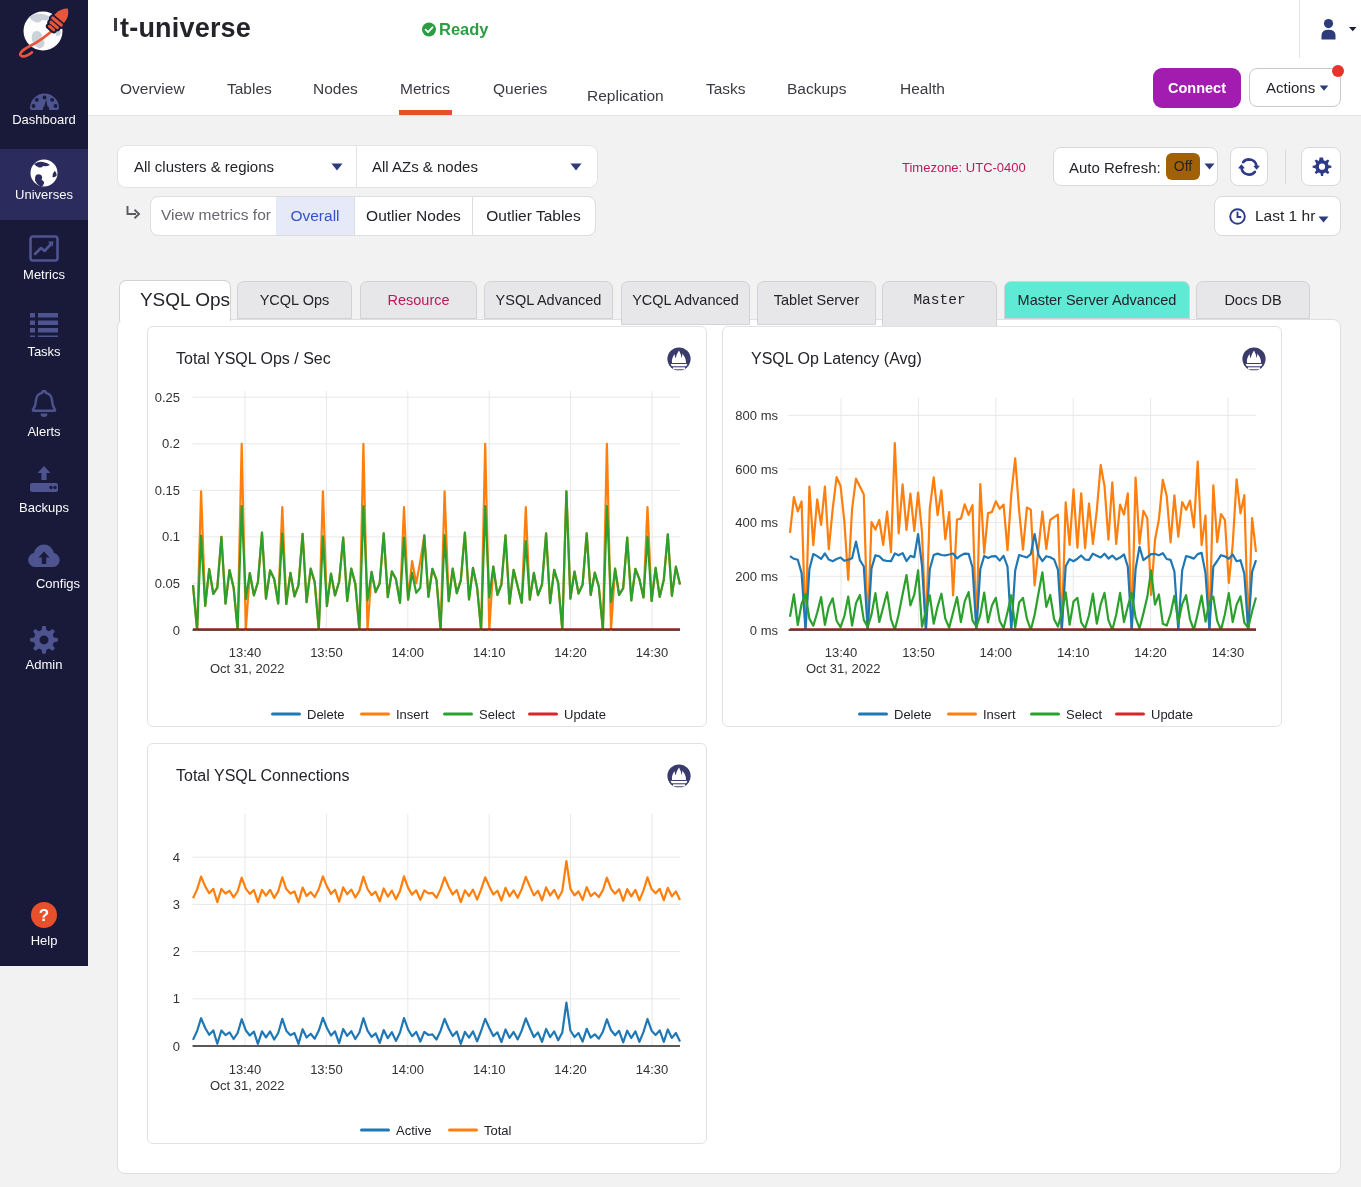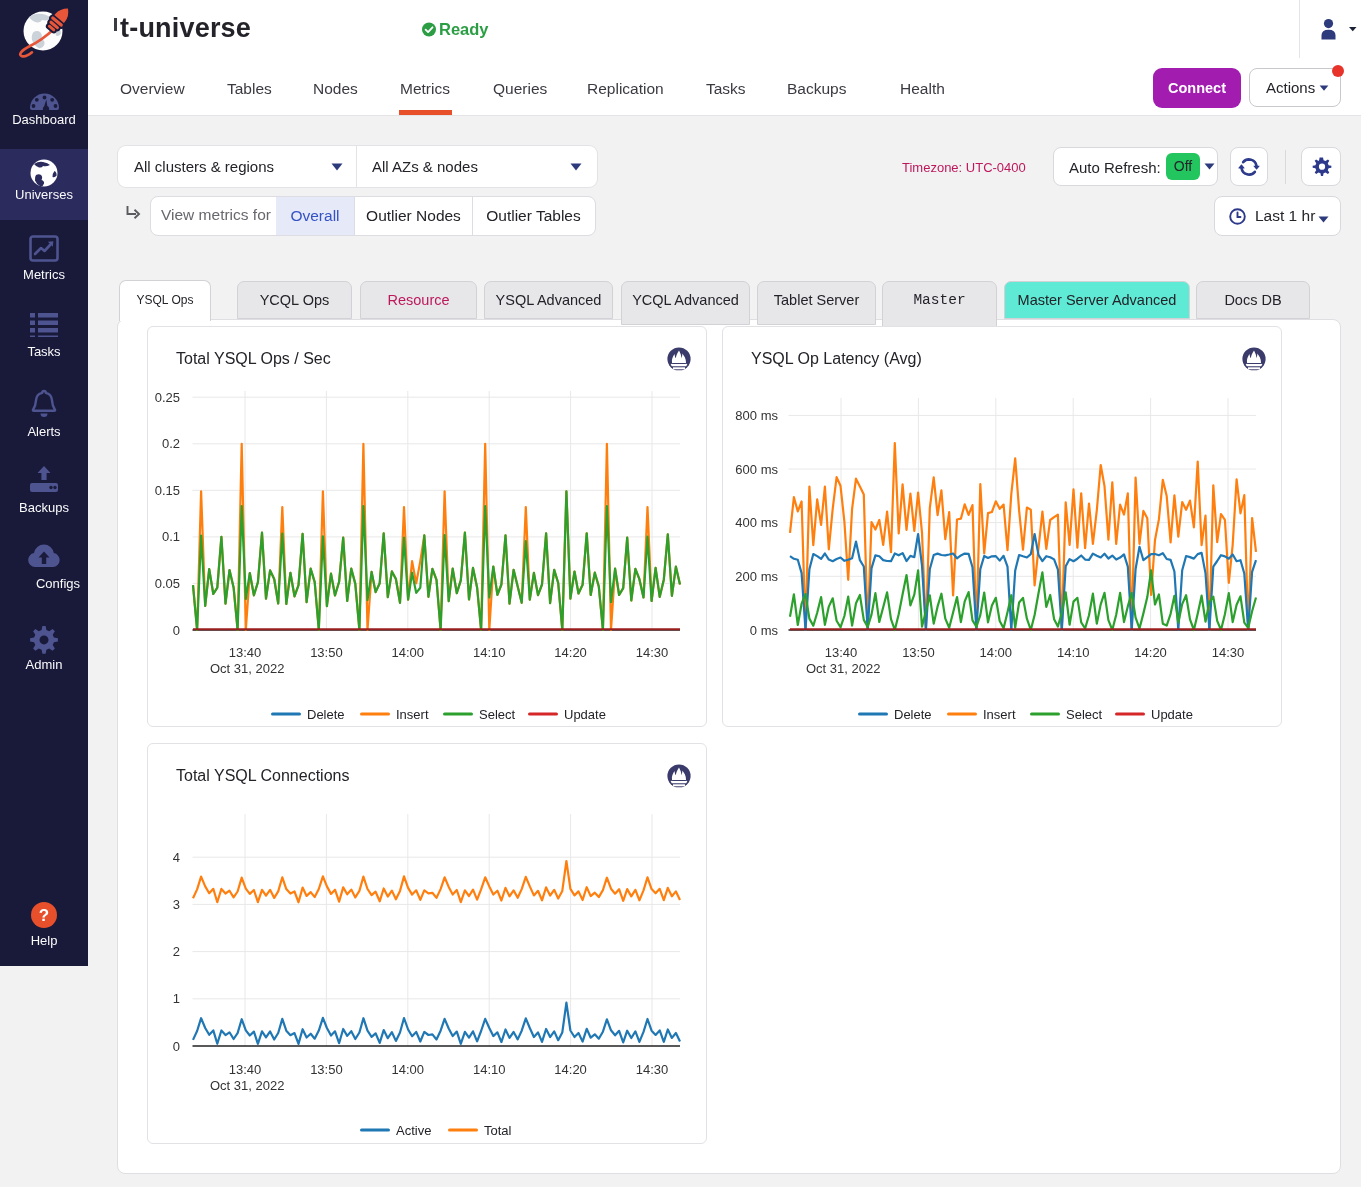--- a/index.html
+++ b/index.html
@@ -26,21 +26,21 @@
 <circle cx="8.5" cy="5.6" r="4.6" fill="#2d3a7c"></circle>
 <path d="M1.5,21.5 L1.5,17.5 Q1.5,11.8 8.5,11.8 Q15.5,11.8 15.5,17.5 L15.5,21.5 Q15.5,21.5 8.5,21.5 Z" fill="#2d3a7c"></path>
 <path d="M29,9 L36.5,9 L32.75,13.2 Z" fill="#1b2136"></path>
 </svg>
 
 <div class="nav-item" style="left:120px;">Overview</div>
 <div class="nav-item" style="left:227px;">Tables</div>
 <div class="nav-item" style="left:313px;">Nodes</div>
 <div class="nav-item" style="left:400px;">Metrics</div>
 <div class="nav-item" style="left:493px;">Queries</div>
-<div class="nav-item" style="left:587px;">Replication</div>
+<div class="nav-item" style="left:587px;margin-top:7px;">Replication</div>
 <div class="nav-item" style="left:706px;">Tasks</div>
 <div class="nav-item" style="left:787px;">Backups</div>
 <div class="nav-item" style="left:900px;">Health</div>
 <div class="abs" style="left:399px;top:110px;width:53px;height:5px;background:#e8502b;"></div>
 
 <div class="abs" style="left:1153px;top:68px;width:88px;height:40px;background:#a21caf;border-radius:9px;color:#fff;font-size:14.5px;font-weight:700;text-align:center;line-height:40px;">Connect</div>
 <div class="abs" style="left:1249px;top:68px;width:92px;height:39px;background:#fff;border:1px solid #c9c9cd;border-radius:8px;font-size:15px;color:#232329;text-align:left;line-height:37px;padding-left:16px;">Actions
 <svg style="position:absolute;right:11px;top:16px" width="10" height="7" viewBox="0 0 11 8">
       <path d="M0.5,0.5 L10.5,0.5 L5.5,6.5 Z" fill="#2d3a7c"></path>
     </svg>
@@ -53,21 +53,21 @@
 <div class="abs" style="left:372px;top:158px;font-size:15px;color:#232329;">All AZs &amp; nodes</div>
 <svg class="abs" style="left:331px;top:163px" width="12" height="9" viewBox="0 0 12 9">
     <path d="M0.5,0.5 L11.5,0.5 L6,7.5 Z" fill="#2d3a7c"></path>
   </svg>
 <svg class="abs" style="left:570px;top:163px" width="12" height="9" viewBox="0 0 12 9">
     <path d="M0.5,0.5 L11.5,0.5 L6,7.5 Z" fill="#2d3a7c"></path>
   </svg>
 <div class="abs" style="left:902px;top:160px;font-size:13px;color:#be185d;">Timezone: UTC-0400</div>
 <div class="btn-white" style="left:1053px;top:147px;width:165px;height:39px;"></div>
 <div class="abs" style="left:1069px;top:159px;font-size:15px;color:#232329;">Auto Refresh:</div>
-<div class="abs" style="left:1166px;top:153px;width:34px;height:27px;background:#22c55e;border-radius:6px;font-size:14px;color:#232329;text-align:center;line-height:27px;">Off</div>
+<div class="abs" style="left:1166px;top:153px;width:34px;height:27px;background:#a16207;border-radius:6px;font-size:14px;color:#232329;text-align:center;line-height:27px;">Off</div>
 <svg class="abs" style="left:1204px;top:163px" width="11" height="8" viewBox="0 0 11 8">
     <path d="M0.5,0.5 L10.5,0.5 L5.5,6.5 Z" fill="#2d3a7c"></path>
   </svg>
 
 <div class="btn-white" style="left:1230px;top:147px;width:38px;height:39px;"></div>
 <svg class="abs" style="left:1238px;top:156px" width="22" height="22" viewBox="0 0 16 16" fill="#2d3a8c">
 <path d="M11.534 7h3.932a.25.25 0 0 1 .192.41l-1.966 2.36a.25.25 0 0 1-.384 0l-1.966-2.36a.25.25 0 0 1 .192-.41zm-11 2h3.932a.25.25 0 0 0 .192-.41L2.692 6.23a.25.25 0 0 0-.384 0L.342 8.59A.25.25 0 0 0 .534 9z"></path>
 <path fill-rule="evenodd" stroke="#2d3a8c" stroke-width="0.9" d="M8 3c-1.552 0-2.94.707-3.857 1.818a.5.5 0 1 1-.771-.636A6.002 6.002 0 0 1 13.917 7H12.9A5.002 5.002 0 0 0 8 3zM3.1 9a5.002 5.002 0 0 0 8.757 2.182.5.5 0 1 1 .771.636A6.002 6.002 0 0 1 2.083 9H3.1z"></path>
 </svg>
 <div class="abs" style="left:1285px;top:150px;width:1px;height:34px;background:#d9d9dd;"></div>
@@ -91,21 +91,21 @@
 <svg class="abs" style="left:1229px;top:208px" width="17" height="17" viewBox="0 0 17 17">
 <circle cx="8.5" cy="8.5" r="7.3" fill="none" stroke="#2d3a8c" stroke-width="1.9"></circle>
 <path d="M8.5,4.5 L8.5,9 L11.5,9" fill="none" stroke="#2d3a8c" stroke-width="1.9" stroke-linecap="round"></path>
 </svg>
 <div class="abs" style="left:1255px;top:207px;font-size:15.5px;color:#232329;">Last 1 hr</div>
 <svg class="abs" style="left:1318px;top:216px" width="11" height="8" viewBox="0 0 11 8">
     <path d="M0.5,0.5 L10.5,0.5 L5.5,6.5 Z" fill="#2d3a7c"></path>
   </svg>
 
 <div class="abs" style="left:117px;top:319px;width:1224px;height:855px;background:#fff;border:1px solid #dfdfe3;border-radius:8px;"></div>
-<div class="abs" style="left:119px;top:280px;width:92px;height:41px;background:#fff;border:1px solid #d2d2d6;border-bottom:none;border-radius:7px 7px 0 0;font-size:12px;color:#232329;text-align:center;line-height:38px;z-index:3;">YSQL Ops</div>
+<div class="abs" style="left:119px;top:280px;width:112px;height:41px;background:#fff;border:1px solid #d2d2d6;border-bottom:none;border-radius:7px 7px 0 0;font-size:19px;color:#232329;text-align:right;line-height:38px;z-index:3;">YSQL Ops</div>
 <div class="abs" style="left:237px;top:281px;width:115px;height:38px;background:#e7e7e9;border:1px solid #d2d2d6;border-radius:7px 7px 0 0;font-size:14.5px;color:#232329;text-align:center;line-height:36px;">YCQL Ops</div>
 <div class="abs" style="left:360px;top:281px;width:117px;height:38px;background:#e7e7e9;border:1px solid #d2d2d6;border-radius:7px 7px 0 0;font-size:14.5px;color:#be185d;text-align:center;line-height:36px;">Resource</div>
 <div class="abs" style="left:484px;top:281px;width:129px;height:38px;background:#e7e7e9;border:1px solid #d2d2d6;border-radius:7px 7px 0 0;font-size:14.5px;color:#232329;text-align:center;line-height:36px;">YSQL Advanced</div>
 <div class="abs" style="left:621px;top:281px;width:129px;height:44px;background:#e7e7e9;border:1px solid #d2d2d6;border-radius:7px 7px 0 0;font-size:14.5px;color:#232329;text-align:center;line-height:36px;">YCQL Advanced</div>
 <div class="abs" style="left:757px;top:281px;width:119px;height:44px;background:#e7e7e9;border:1px solid #d2d2d6;border-radius:7px 7px 0 0;font-size:14.5px;color:#232329;text-align:center;line-height:36px;">Tablet Server</div>
 <div class="abs" style="left:882px;top:281px;width:115px;height:52px;background:#e7e7e9;border:1px solid #d2d2d6;border-radius:7px 7px 0 0;font-size:14.5px;color:#232329;text-align:center;line-height:36px;font-family:Liberation Mono, monospace;">Master Server</div>
 <div class="abs" style="left:1004px;top:281px;width:186px;height:38px;background:#5eead4;border:1px solid #d2d2d6;border-radius:7px 7px 0 0;font-size:14.5px;color:#232329;text-align:center;line-height:36px;">Master Server Advanced</div>
 <div class="abs" style="left:1196px;top:281px;width:114px;height:38px;background:#e7e7e9;border:1px solid #d2d2d6;border-radius:7px 7px 0 0;font-size:14.5px;color:#232329;text-align:center;line-height:36px;">Docs DB</div>
 
 <div class="abs" style="left:147px;top:326px;width:560px;height:401px;background:#fff;border:1px solid #e2e2e6;border-radius:6px;"></div>

